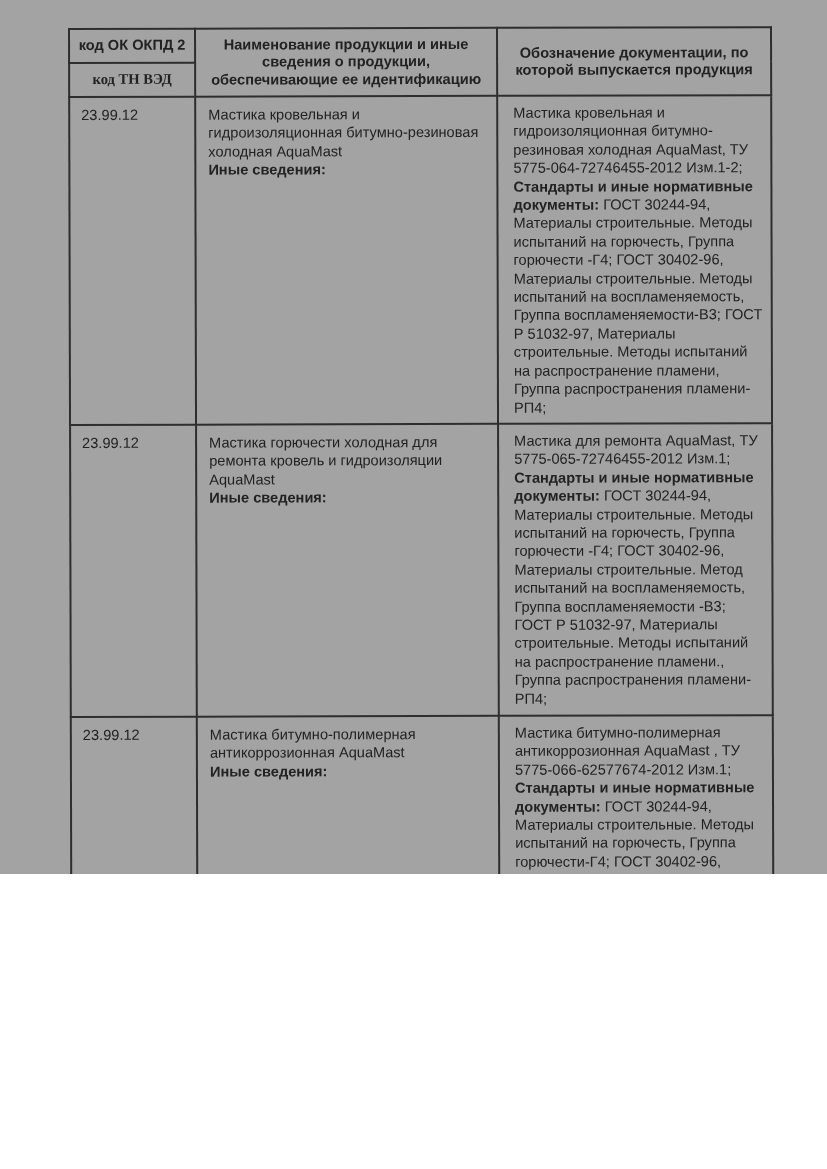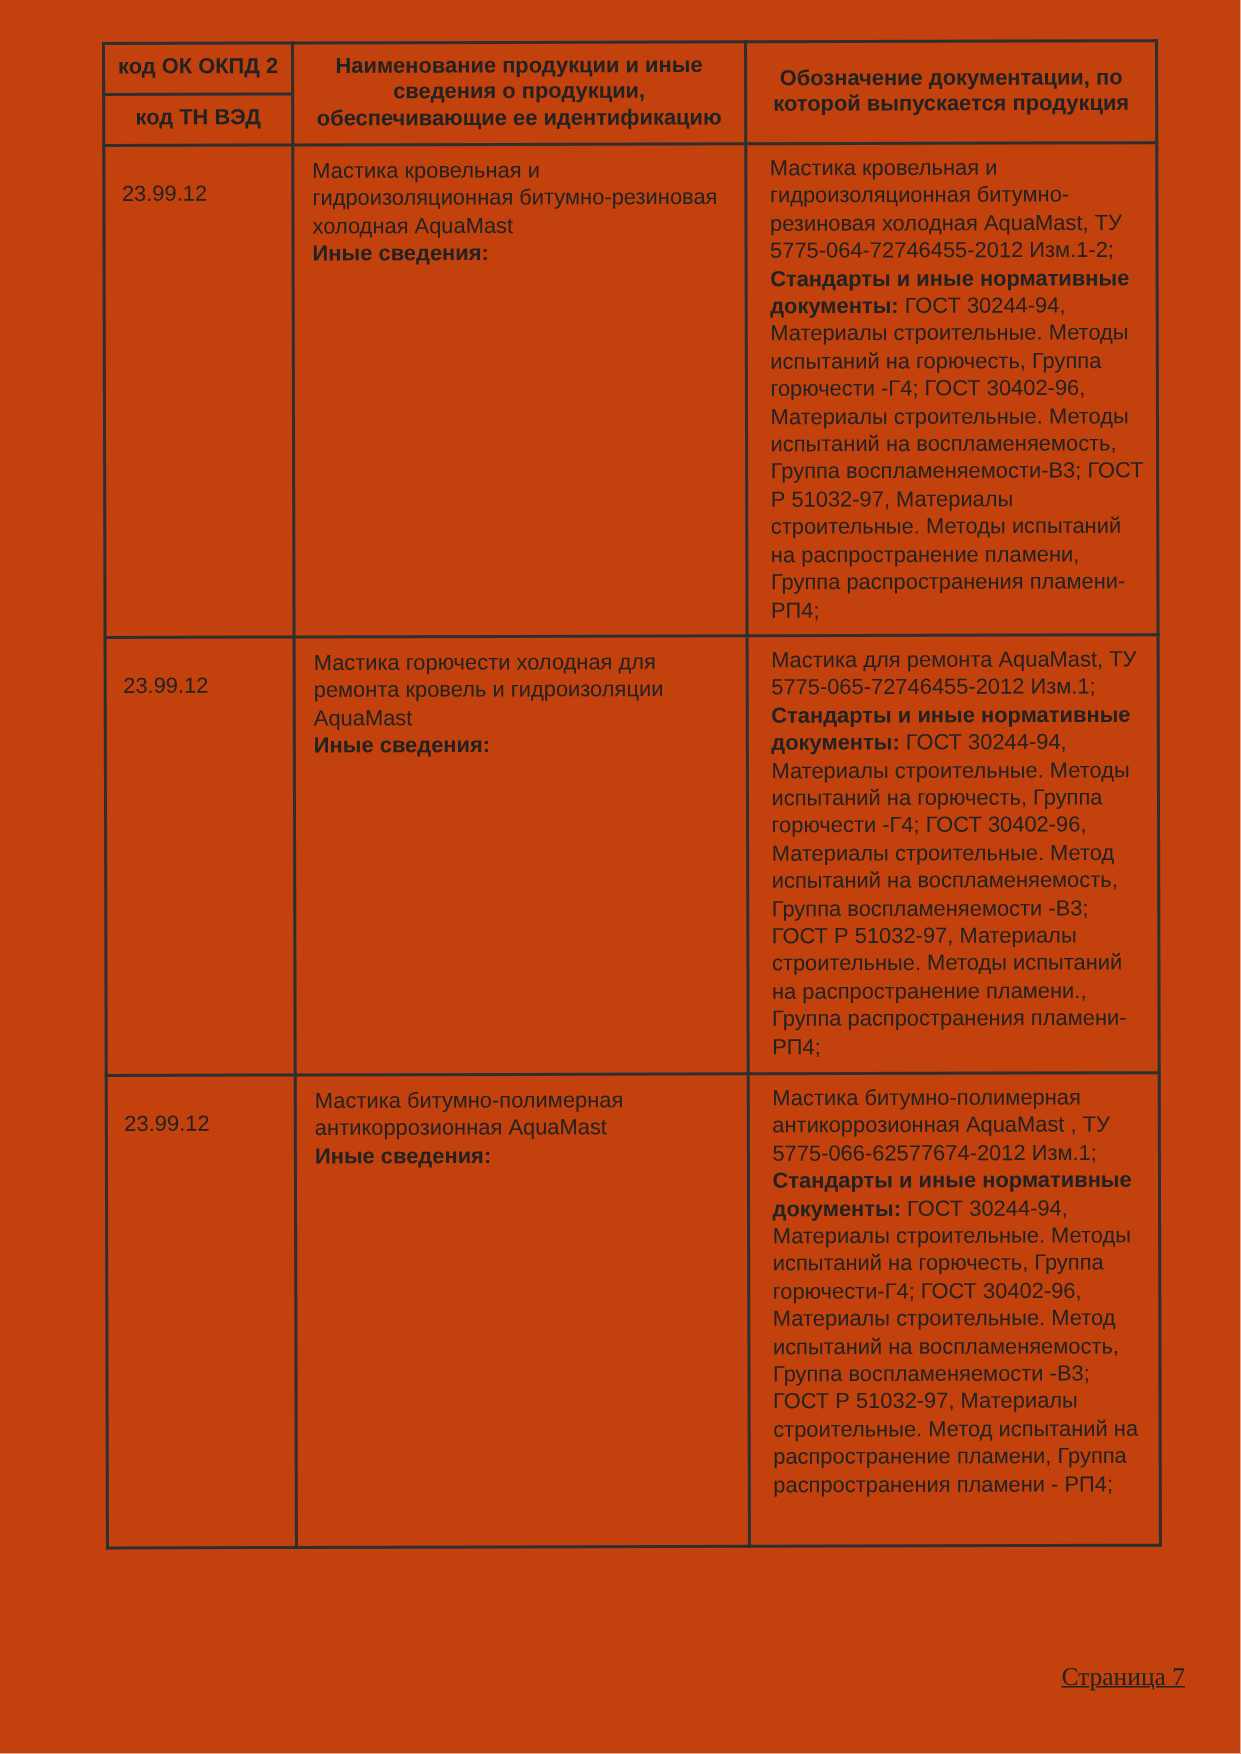--- a/index.html
+++ b/index.html
@@ -3,22 +3,22 @@
 <meta charset="utf-8">
 <style>
   html, body {
     margin: 0;
     padding: 0;
     background: #ffffff;
   }
   .page {
     position: relative;
     width: 827px;
-    height: 1169px;
-    background: #c2410c;
+    height: 874px;
+    background: #a3a3a3;
     overflow: hidden;
     font-family: "Liberation Sans", sans-serif;
     color: #1f1f1f;
   }
   table.product-table {
     position: absolute;
     left: 68px;
     top: 28px;
     width: 702px;
     border-collapse: collapse;
@@ -41,28 +41,28 @@
   }
   .product-table th {
     font-weight: bold;
     vertical-align: middle;
     text-align: center;
     padding: 2px 6px;
     font-size: 14.6px;
     line-height: 17.5px;
   }
   tr.hdr-row-top th.code-hdr    { height: 28px; }
-  tr.hdr-row-bottom th.code-hdr { height: 28px; }
+  tr.hdr-row-bottom th.code-hdr { height: 28px; font-family: Liberation Serif, serif; }
 
   tr.row-1 { height: 324px; }
   tr.row-2 { height: 292px; }
   tr.row-3 { height: 315px; }
 
   td.code-cell {
-    padding: 23px 6px 6px 11px;
+    padding: 8px 6px 6px 11px;
   }
   td.name-cell {
     padding: 8px 10px 6px 12px;
   }
   td.doc-cell {
     padding: 7px 8px 6px 15px;
   }
   .bold { font-weight: bold; }
 
   .doc-cell .block { margin: 0; }

